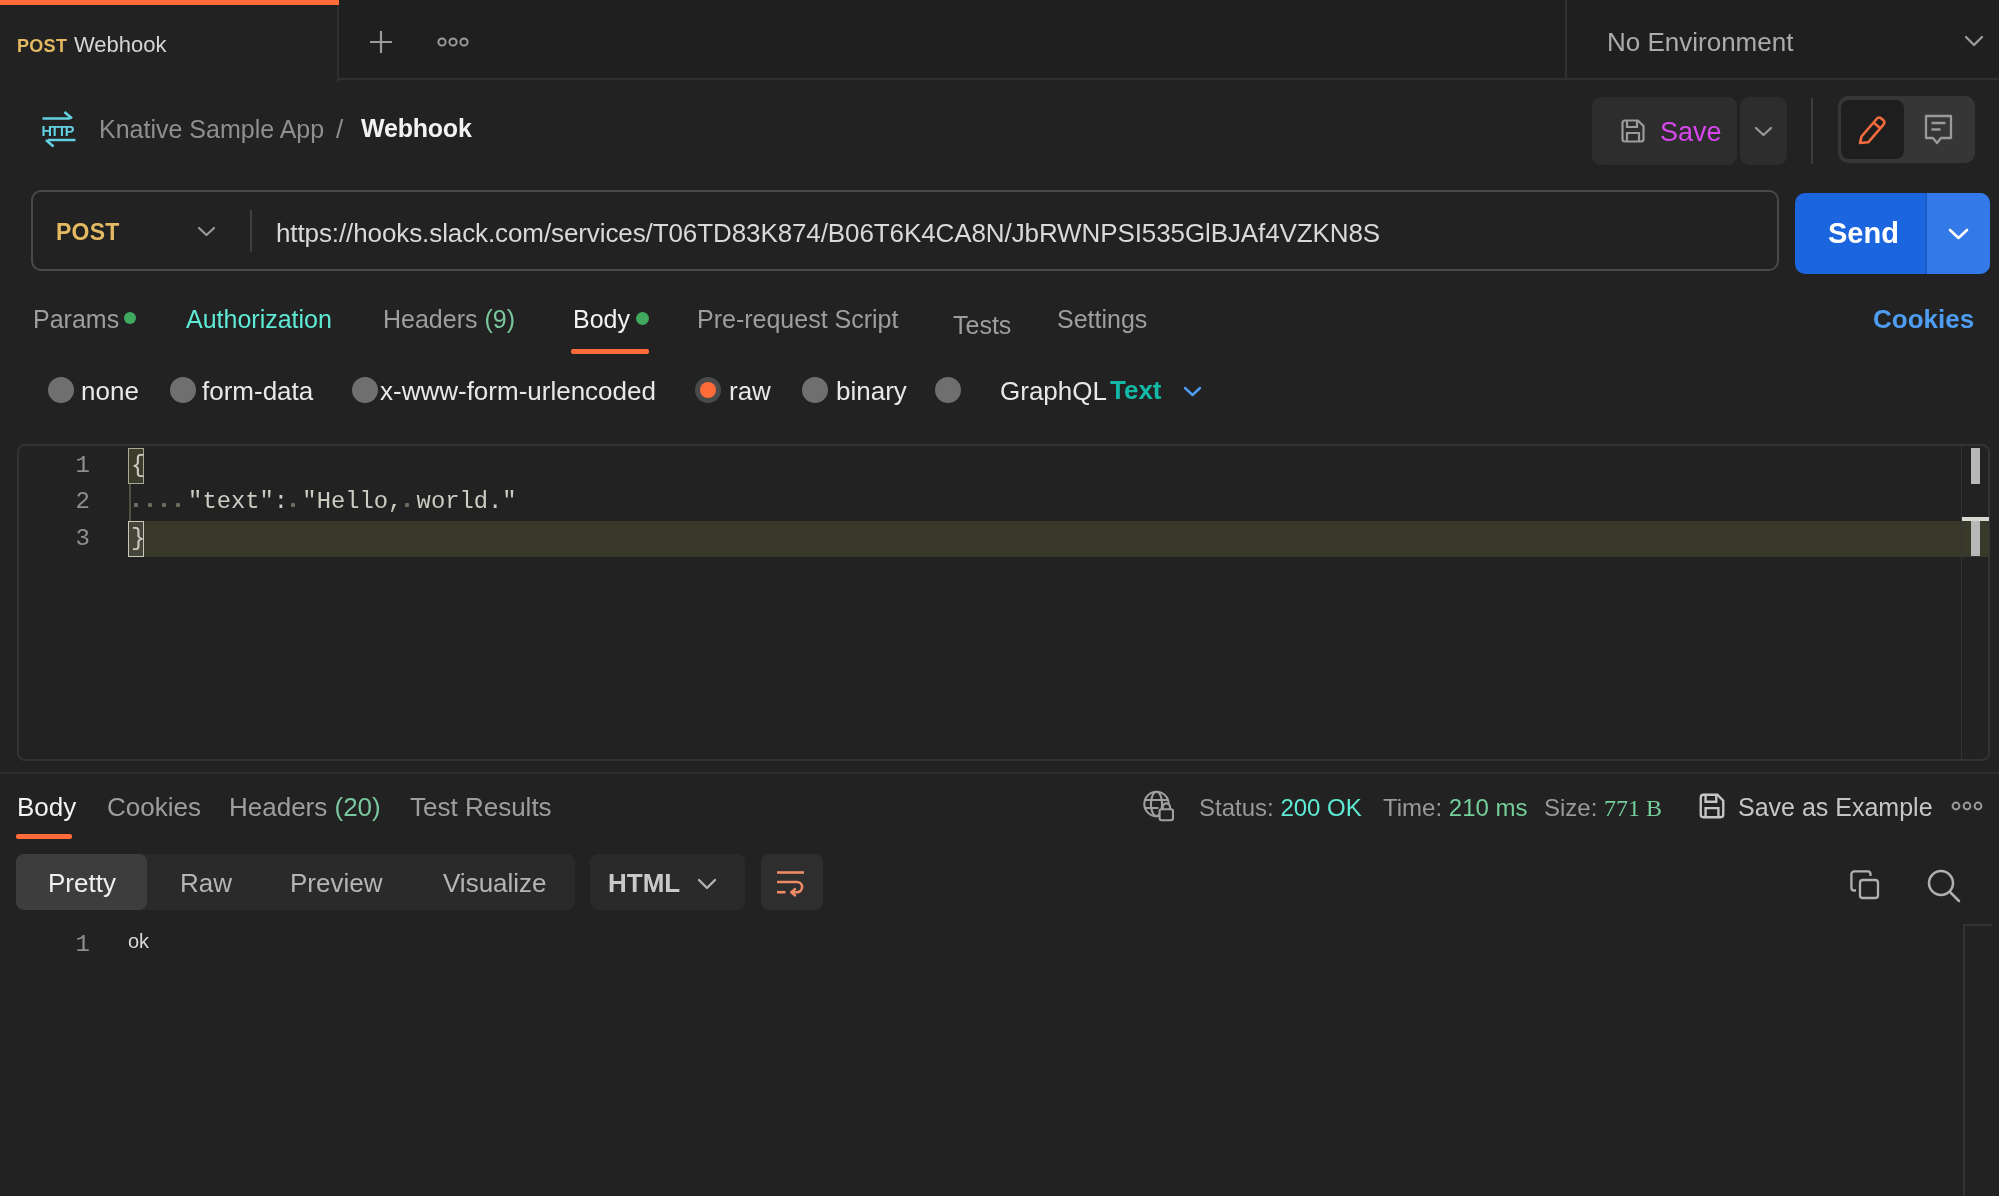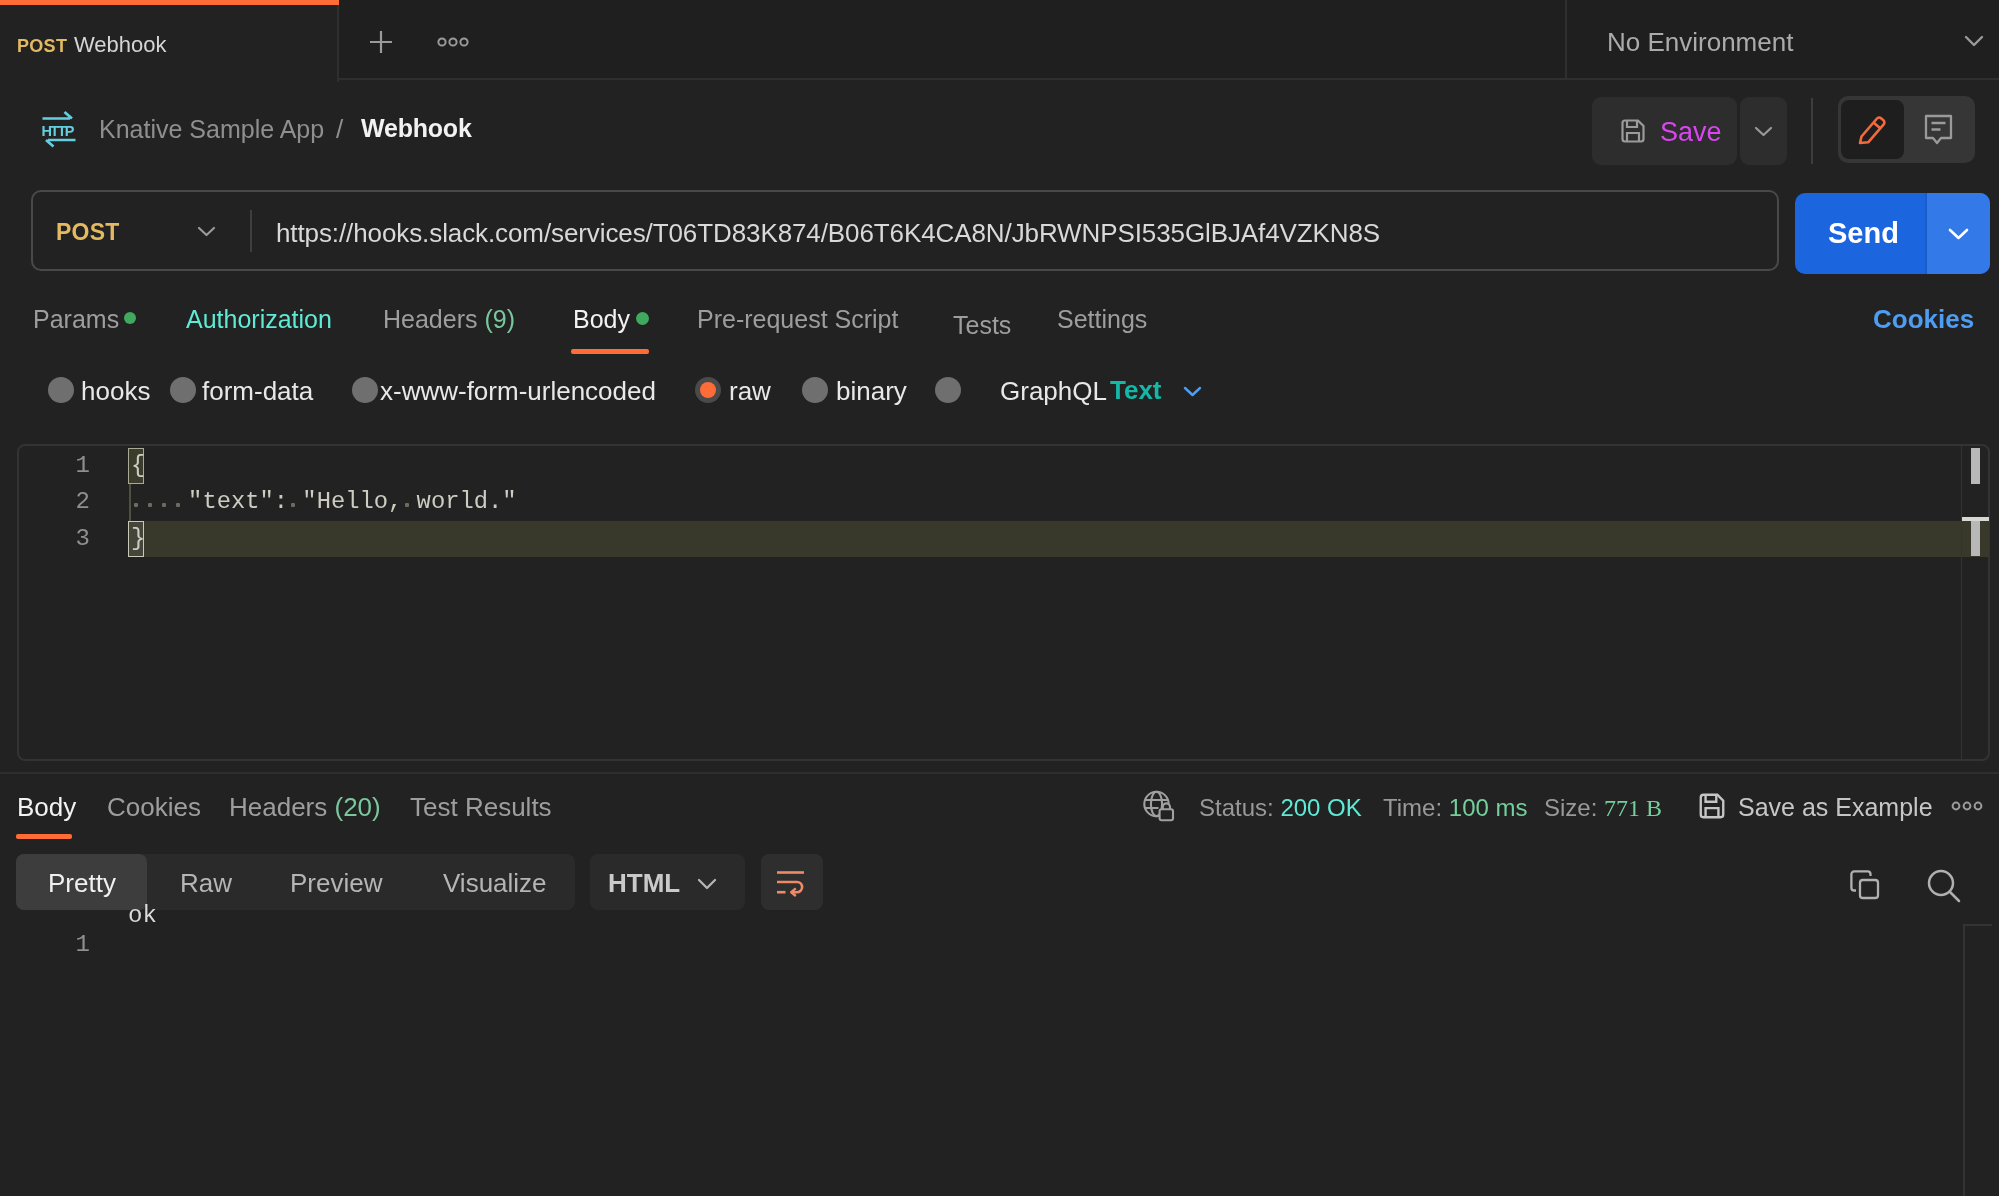--- a/index.html
+++ b/index.html
@@ -90,21 +90,21 @@
 <div class="abs" style="left:383px;top:305px;font-size:25px;color:#9e9e9e;">Headers <span style="color:#7ac79e;">(9)</span></div>
 <div class="abs" style="left:573px;top:305px;font-size:25px;color:#f2f2f2;">Body</div>
 <div class="abs" style="left:636px;top:312px;width:13px;height:13px;border-radius:7px;background:#41a85f;"></div>
 <div class="abs" style="left:571px;top:349px;width:78px;height:5px;background:#ff6c37;border-radius:2px;"></div>
 <div class="abs" style="left:697px;top:305px;font-size:25px;color:#9e9e9e;">Pre-request Script</div>
 <div class="abs" style="left:953px;top:311px;font-size:25px;color:#9e9e9e;">Tests</div>
 <div class="abs" style="left:1057px;top:305px;font-size:25px;color:#9e9e9e;">Settings</div>
 <div class="abs" style="left:1873px;top:304px;font-size:26px;font-weight:bold;color:#4e9df2;">Cookies</div>
 
 <div class="abs" style="left:48px;top:377px;width:26px;height:26px;border-radius:13px;background:#6f6f6f;"></div>
-<div class="abs" style="left:81px;top:376px;font-size:26px;color:#e8e8e8;">hooks</div>
+<div class="abs" style="left:81px;top:376px;font-size:26px;color:#e8e8e8;">none</div>
 <div class="abs" style="left:170px;top:377px;width:26px;height:26px;border-radius:13px;background:#6f6f6f;"></div>
 <div class="abs" style="left:202px;top:376px;font-size:26px;color:#e8e8e8;">form-data</div>
 <div class="abs" style="left:352px;top:377px;width:26px;height:26px;border-radius:13px;background:#6f6f6f;"></div>
 <div class="abs" style="left:380px;top:376px;font-size:26px;color:#e8e8e8;">x-www-form-urlencoded</div>
 <div class="abs" style="left:695px;top:377px;width:26px;height:26px;border-radius:13px;background:#4a4a4a;"></div>
 <div class="abs" style="left:700px;top:382px;width:16px;height:16px;border-radius:8px;background:#ff6c37;"></div>
 <div class="abs" style="left:729px;top:376px;font-size:26px;color:#e8e8e8;">raw</div>
 <div class="abs" style="left:802px;top:377px;width:26px;height:26px;border-radius:13px;background:#6f6f6f;"></div>
 <div class="abs" style="left:836px;top:376px;font-size:26px;color:#e8e8e8;">binary</div>
 <div class="abs" style="left:935px;top:377px;width:26px;height:26px;border-radius:13px;background:#6f6f6f;"></div>
@@ -149,21 +149,21 @@
 <div class="abs" style="left:410px;top:792px;font-size:26px;color:#9e9e9e;">Test Results</div>
 
 <svg class="abs" style="left:1142px;top:789px;" width="36" height="36" viewBox="0 0 36 36">
   <circle cx="14.5" cy="15" r="12.2" stroke="#a0a0a0" stroke-width="2.1" fill="none"></circle>
   <ellipse cx="14.5" cy="15" rx="5.6" ry="12.2" stroke="#a0a0a0" stroke-width="2.1" fill="none"></ellipse>
   <path d="M3 11 H26 M2.8 19 H16.5" stroke="#a0a0a0" stroke-width="2.1" fill="none"></path>
   <path d="M20.8 21 v-3 a3.6 3.6 0 0 1 7.2 0 v3" stroke="#a0a0a0" stroke-width="2.1" fill="#222222"></path>
   <rect x="17.6" y="20.3" width="13.4" height="11" rx="2" fill="#222222" stroke="#a0a0a0" stroke-width="2.1"></rect>
 </svg>
 <div class="abs" style="left:1199px;top:794px;font-size:24px;color:#999999;">Status: <span style="color:#5eead4;">200 OK</span></div>
-<div class="abs" style="left:1383px;top:794px;font-size:24px;color:#999999;">Time: <span style="color:#75cf9b;">100 ms</span></div>
+<div class="abs" style="left:1383px;top:794px;font-size:24px;color:#999999;">Time: <span style="color:#75cf9b;">210 ms</span></div>
 <div class="abs" style="left:1544px;top:794px;font-size:24px;color:#999999;">Size: <span style="color:#75cf9b;font-family:Liberation Serif, serif;">771 B</span></div>
 <svg class="abs" style="left:1697px;top:791px;" width="30" height="30" viewBox="0 0 28 28">
   <path d="M3.5 6 a2.5 2.5 0 0 1 2.5-2.5 H19 L24.5 9 V22 a2.5 2.5 0 0 1 -2.5 2.5 H6 a2.5 2.5 0 0 1 -2.5-2.5 Z" stroke="#c6c6c6" stroke-width="2.2" fill="none"></path>
   <path d="M8 3.5 V10 H18 V3.5" stroke="#c6c6c6" stroke-width="2.2" fill="none"></path>
   <path d="M8 24 V16 H20 V24" stroke="#c6c6c6" stroke-width="2.2" fill="none"></path>
 </svg>
 <div class="abs" style="left:1738px;top:793px;font-size:25px;color:#c6c6c6;">Save as Example</div>
 <svg class="abs" style="left:1951px;top:798px;" width="33" height="16" viewBox="0 0 33 16">
   <circle cx="5" cy="8" r="3.4" stroke="#9a9a9a" stroke-width="2" fill="none"></circle>
   <circle cx="16" cy="8" r="3.4" stroke="#9a9a9a" stroke-width="2" fill="none"></circle>
@@ -192,16 +192,16 @@
 <svg class="abs" style="left:1849px;top:869px;" width="32" height="32" viewBox="0 0 32 32">
   <path d="M7 21.5 H5.2 a2.8 2.8 0 0 1 -2.8 -2.8 V5.2 a2.8 2.8 0 0 1 2.8 -2.8 h13.5 a2.8 2.8 0 0 1 2.8 2.8 V7" stroke="#b0b0b0" stroke-width="2.3" fill="none"></path>
   <rect x="11" y="11" width="18" height="18" rx="2.8" stroke="#b0b0b0" stroke-width="2.3" fill="none"></rect>
 </svg>
 <svg class="abs" style="left:1926px;top:868px;" width="36" height="36" viewBox="0 0 36 36">
   <circle cx="15" cy="15" r="12" stroke="#b0b0b0" stroke-width="2.5" fill="none"></circle>
   <path d="M24 24 L33 33" stroke="#b0b0b0" stroke-width="2.5" fill="none" stroke-linecap="round"></path>
 </svg>
 
 <div class="abs" style="left:0px;top:931px;width:90px;font-size:24px;color:#8f8f8f;text-align:right;font-family:'Liberation Mono',monospace;">1</div>
-<div class="abs" style="left:128px;top:902px;font-size:24px;color:#d9d9d9;font-family:Liberation Mono, monospace;">ok</div>
+<div class="abs" style="left:128px;top:930px;font-size:20px;color:#d9d9d9;font-family:Liberation Sans, sans-serif;">ok</div>
 
 <div class="abs" style="left:1963px;top:924px;width:1.5px;height:272px;background:#333333;"></div>
 <div class="abs" style="left:1963px;top:924px;width:29px;height:1.5px;background:#333333;"></div>
 
 </body></html>

